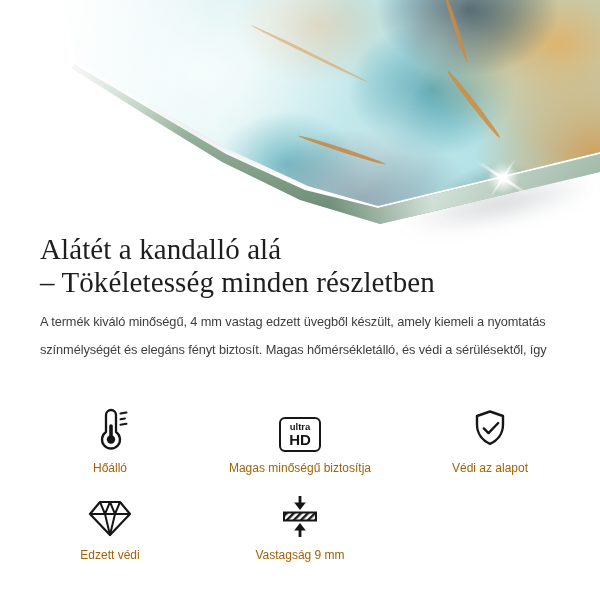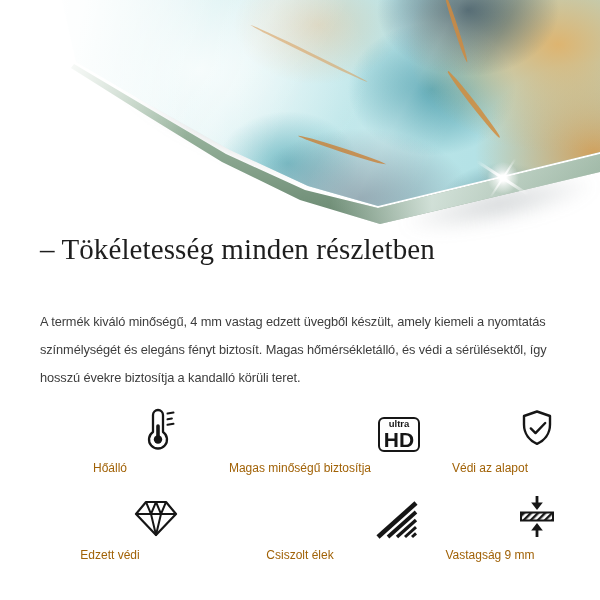--- a/index.html
+++ b/index.html
@@ -108,39 +108,39 @@
     position: absolute; left: 40px; top: 398px; width: 520px;
     display: grid;
     grid-template-columns: 140px 240px 140px;
     row-gap: 10px;
   }
   .feature {
     display: flex; flex-direction: column; align-items: center;
   }
   .icon-box {
     height: 54px; width: 100%;
-    display: flex; align-items: flex-end; justify-content: flex-end;
+    display: flex; align-items: flex-end; justify-content: center;
   }
   .feature-label {
     margin-top: 9px;
     font-size: 12px;
     color: #a16207;
     text-align: center;
     white-space: nowrap;
   }
 
   .hd-badge {
     width: 42px; height: 35px;
     border: 2.6px solid #161616;
     border-radius: 6px;
     display: flex; flex-direction: column; align-items: center; justify-content: center;
     color: #161616;
   }
   .hd-badge .hd-top    { font-size: 9.5px; font-weight: 700; line-height: 1; letter-spacing: 0; }
-  .hd-badge .hd-bottom { font-size: 21px;  font-weight: 700; line-height: 1; margin-top: 1px; }
+  .hd-badge .hd-bottom { font-size: 15px;  font-weight: 700; line-height: 1; margin-top: 1px; }
 
   svg .st { stroke: #161616; fill: none; stroke-width: 2.3; stroke-linejoin: round; }
   svg .fl { fill: #161616; }
 </style>
 </head>
 <body>
 
 <div class="page">
 
   <div class="hero">
@@ -153,27 +153,27 @@
       <div class="vein vein-c"></div>
       <div class="vein vein-d"></div>
     </div>
     <div class="white-fade"></div>
     <div class="sparkle">
       <div class="glow"></div>
     </div>
   </div>
 
   <h1 class="headline">
+    <div>Alátét a kandalló alá</div>
     <div>– Tökéletesség minden részletben</div>
   </h1>
 
   <div class="description">
     <div class="line">A termék kiváló minőségű, 4 mm vastag edzett üvegből készült, amely kiemeli a nyomtatás</div>
     <div class="line">színmélységét és elegáns fényt biztosít. Magas hőmérsékletálló, és védi a sérülésektől, így</div>
-    <div class="line">hosszú évekre biztosítja a kandalló körüli teret.</div>
   </div>
 
   <div class="features">
 
     <div class="feature">
       <div class="icon-box">
         <svg width="46" height="46" viewBox="0 0 46 46">
           <path class="st" d="M19 9 a5 5 0 0 1 10 0 v17 a9 9 0 1 1 -10 0 z"></path>
           <circle class="fl" cx="24" cy="33.5" r="4.2"></circle>
           <path class="st" d="M24 20 V31" style="stroke-width:3.6; stroke-linecap:round;"></path>
@@ -208,32 +208,20 @@
         <svg width="48" height="44" viewBox="0 0 48 44">
           <path class="st" d="M14 7 H34 L44 19 L24 40 L4 19 Z" style="stroke-width:2.2;"></path>
           <path class="st" d="M4 19 H44" style="stroke-width:2;"></path>
           <path class="st" d="M14 7 L19 19 L24 7 L29 19 L34 7" style="stroke-width:2;"></path>
           <path class="st" d="M19 19 L24 40 L29 19" style="stroke-width:2;"></path>
         </svg>
       </div>
       <div class="feature-label">Edzett védi</div>
     </div>
 
-    <div class="feature">
-      <div class="icon-box">
-        <svg width="44" height="40" viewBox="0 0 44 40">
-          <path d="M2 38 L40 4" stroke="#161616" stroke-width="4.6"></path>
-          <path d="M12 38 L40 13" stroke="#161616" stroke-width="3.8"></path>
-          <path d="M21 38 L40 21" stroke="#161616" stroke-width="3.4"></path>
-          <path d="M29 38 L40 28.2" stroke="#161616" stroke-width="3"></path>
-          <path d="M36 38 L40 34.4" stroke="#161616" stroke-width="3"></path>
-        </svg>
-      </div>
-      <div class="feature-label">Csiszolt élek</div>
-    </div>
 
     <div class="feature">
       <div class="icon-box">
         <svg width="46" height="46" viewBox="0 0 46 46">
           <defs>
             <pattern id="hatchp" width="5" height="5" patternUnits="userSpaceOnUse" patternTransform="rotate(45)">
               <rect width="2.4" height="5" fill="#161616"></rect>
             </pattern>
           </defs>
           <path d="M23 3 V10" stroke="#161616" stroke-width="2.8"></path>

